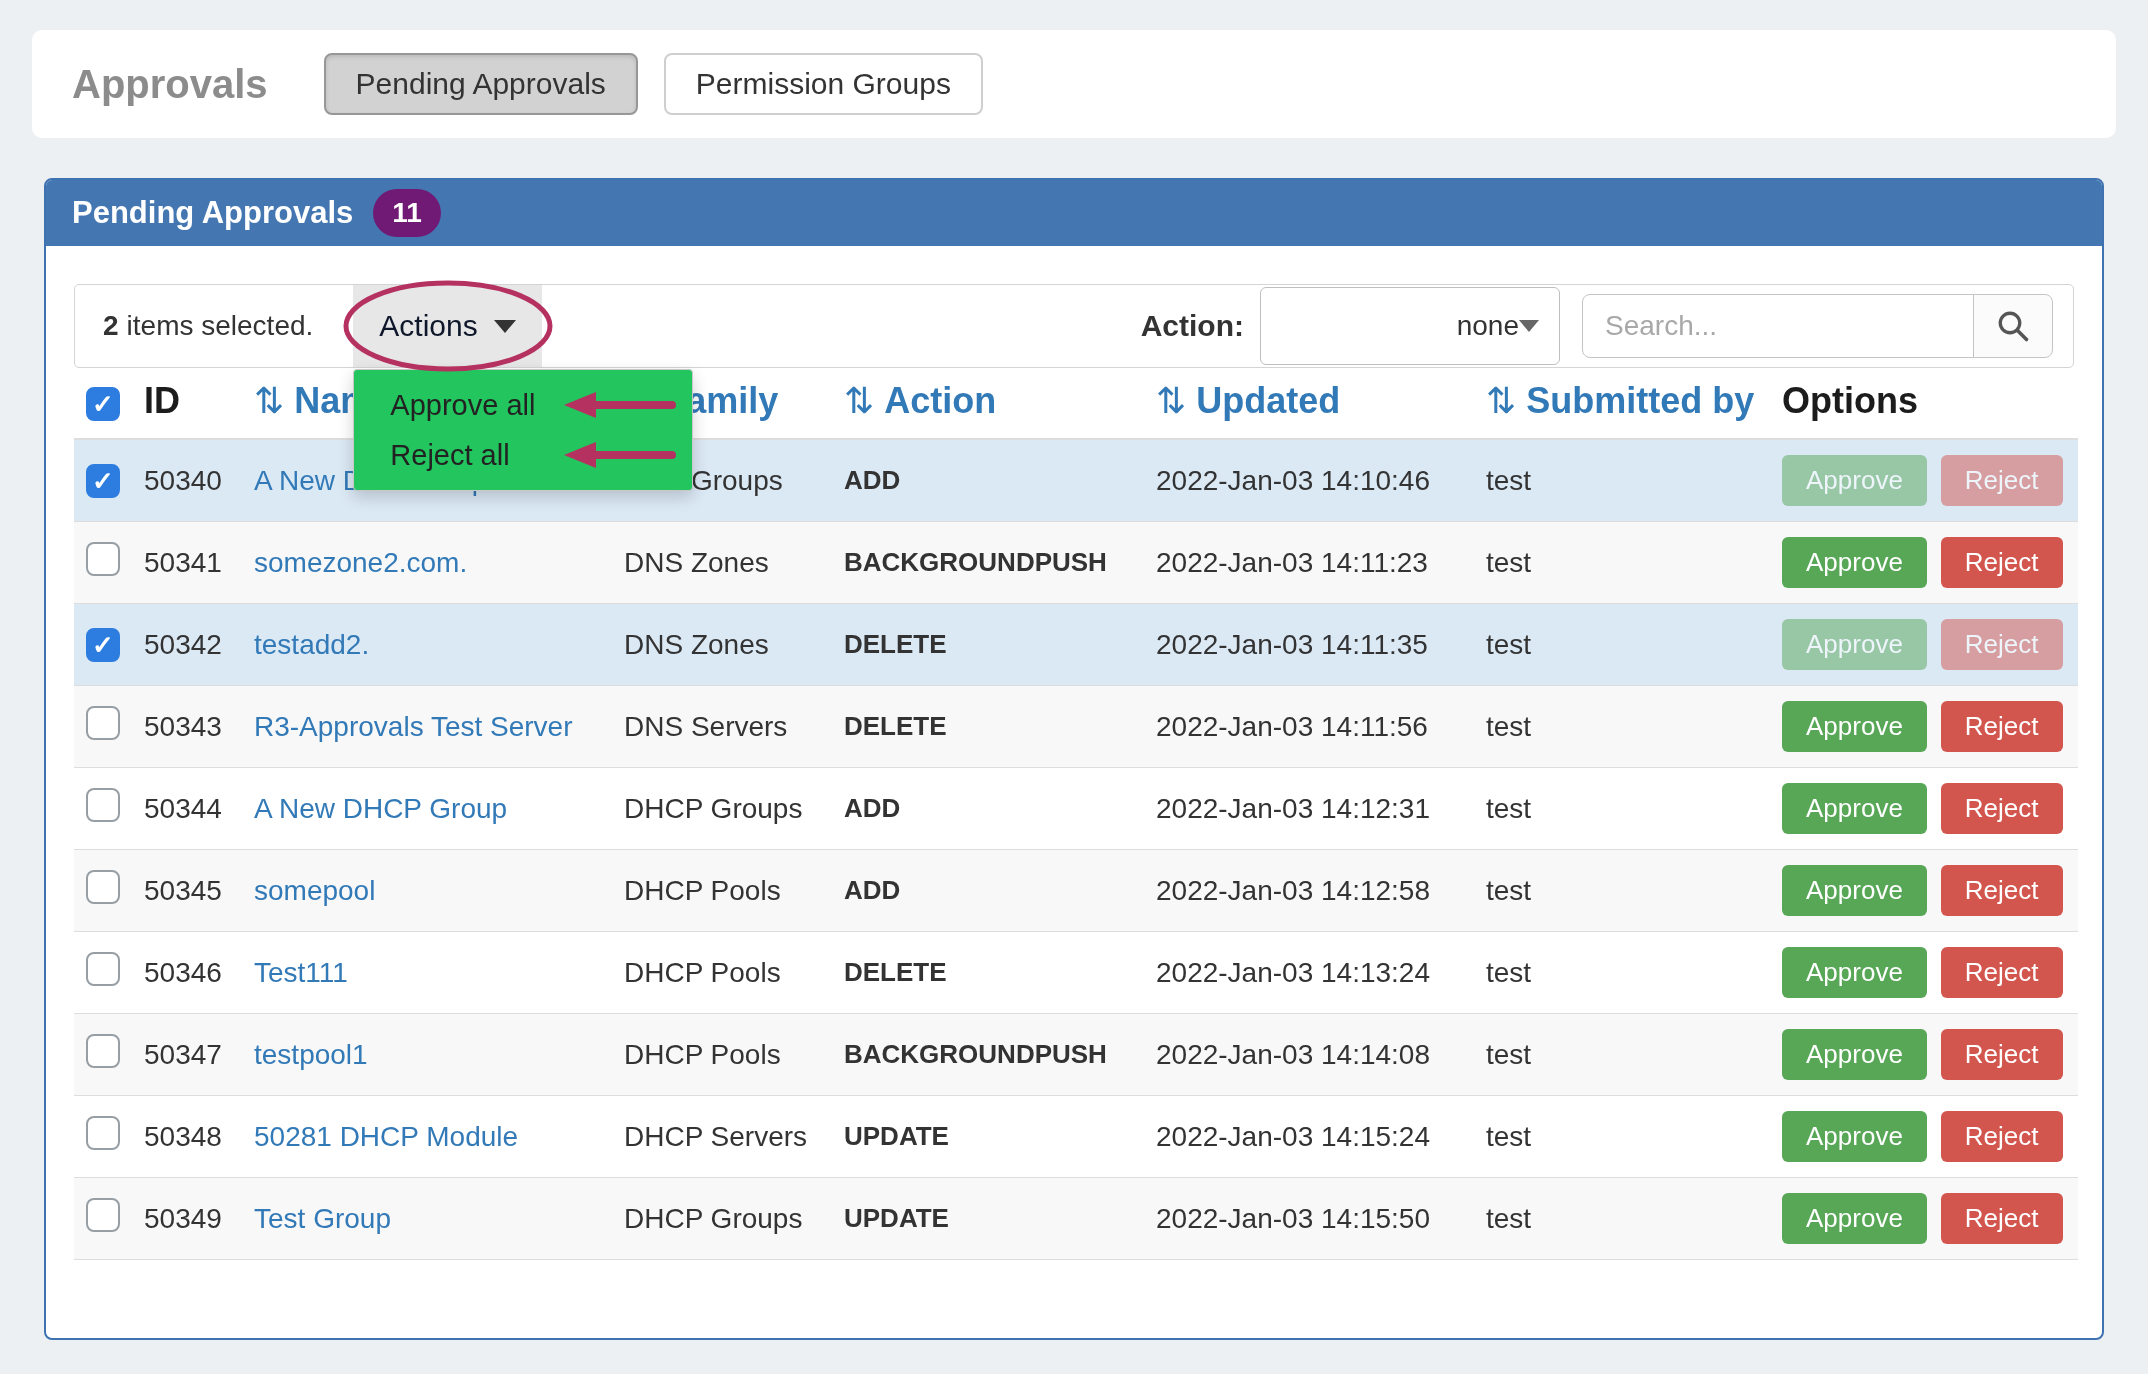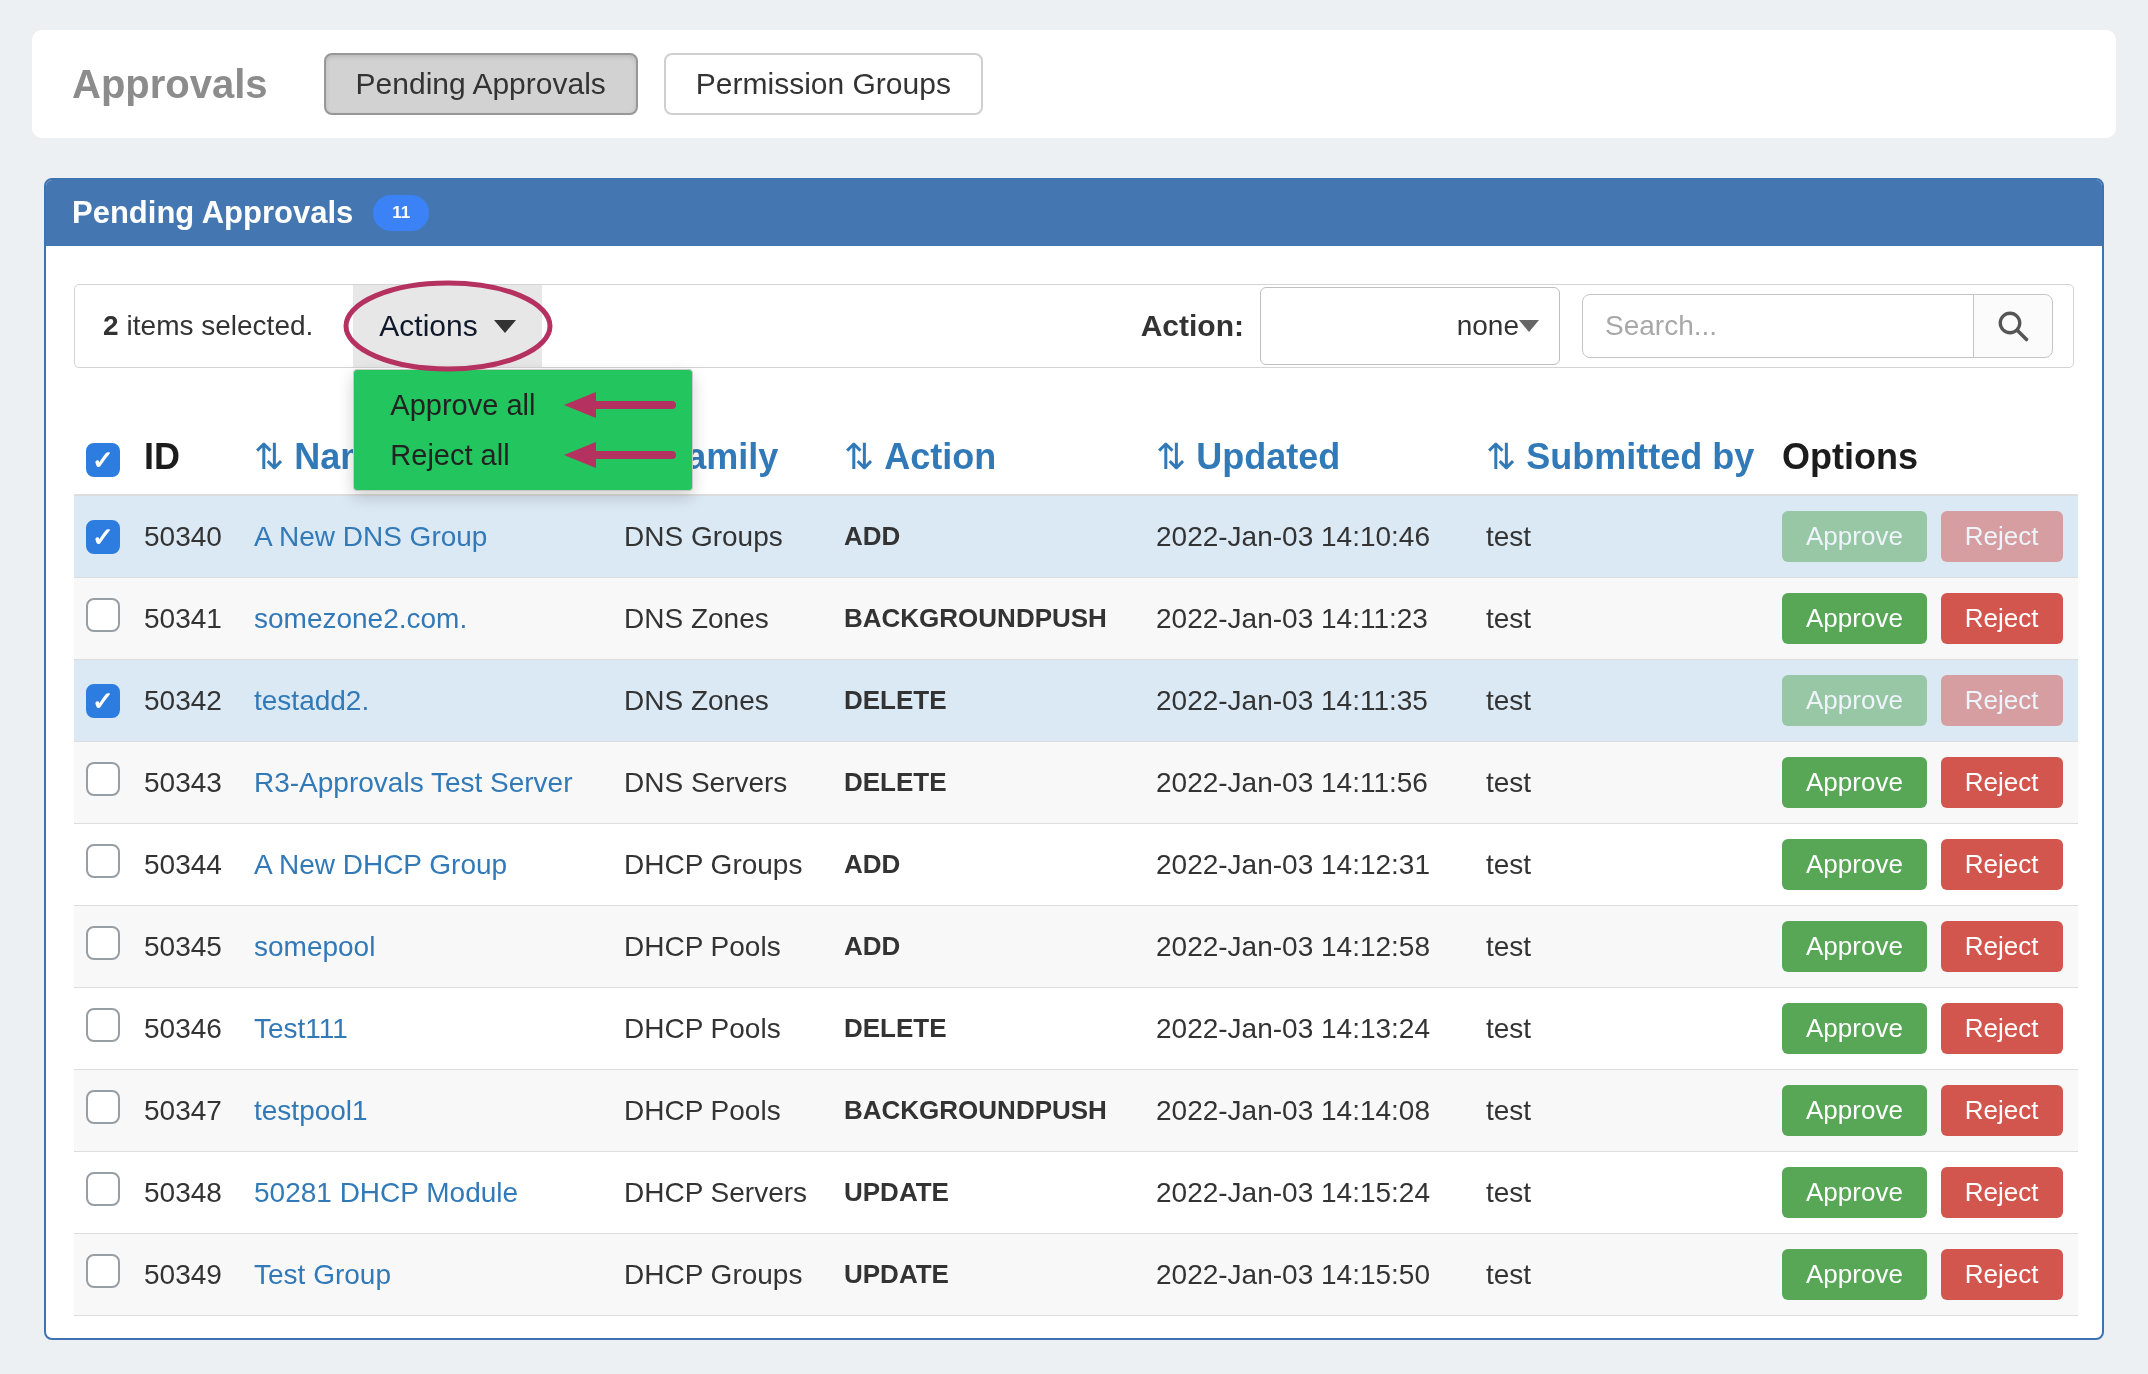--- a/index.html
+++ b/index.html
@@ -56,40 +56,39 @@
   .panel-head {
     background: #4477b1;
     height: 66px;
     display: flex;
     align-items: center;
     padding: 0 26px;
   }
   .panel-title { color: #fff; font-size: 31px; font-weight: bold; }
   .count-badge {
     margin-left: 20px;
-    background: #3b82f6;
+    background: #701a75;
     color: #fff;
-    font-size: 17px;
+    font-size: 28px;
     font-weight: bold;
     border-radius: 999px;
     padding: 8px 19px;
   }
   .panel-body { padding: 38px 28px 0; }
 
   
   .toolbar {
     position: relative;
     z-index: 5;
     border: 1px solid #d4d4d4;
     border-radius: 5px;
     height: 84px;
     display: flex;
     align-items: center;
     padding: 0 20px 0 28px;
-    margin-bottom: 56px;
   }
   .sel-summary { font-size: 28px; color: #333; }
   .sel-summary .b { font-weight: bold; margin-right: 8px; }
 
   .dropdown { position: relative; height: 100%; margin-left: 40px; }
   .actions-btn {
     height: 100%;
     background: #e7e7e7;
     border: none;
     font-family: "Liberation Sans", sans-serif;

